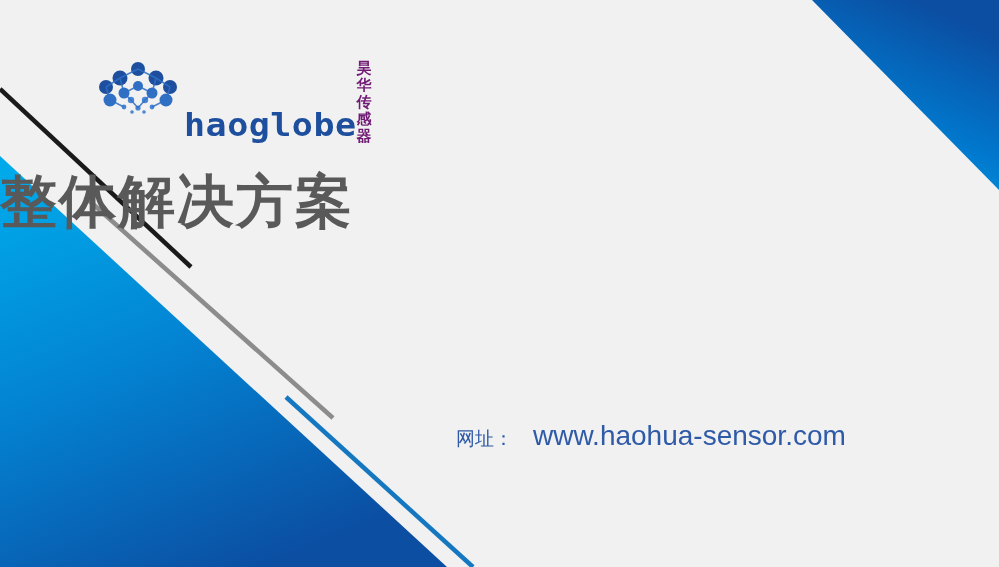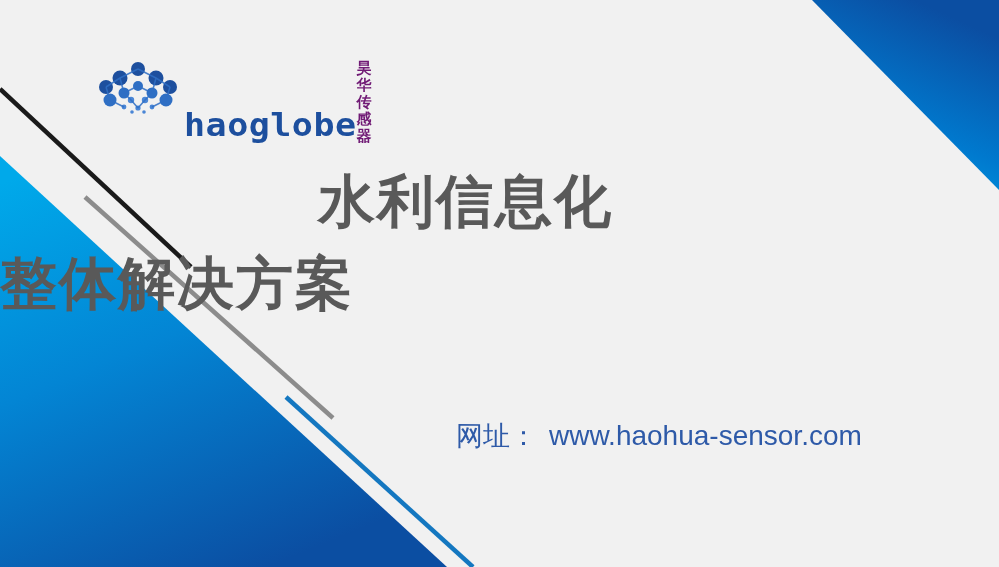--- a/index.html
+++ b/index.html
@@ -89,28 +89,28 @@
     position: absolute;
     left: 456px;
     top: 418px;
     display: flex;
     align-items: baseline;
     color: #2e5aa8;
     white-space: nowrap;
   }
   .url-label {
     font-family: Liberation Sans, sans-serif;
-    font-size: 27px;
+    font-size: 19px;
     line-height: 36px;
     letter-spacing: 0px;
   }
   .url-value {
     font-size: 28px;
     line-height: 36px;
-    margin-left: 12px;
+    margin-left: 20px;
     letter-spacing: 0px;
   }
 </style>
 </head>
 <body>
 
 <div id="slide">
 
   <svg id="bg-svg" viewBox="0 0 999 567" preserveAspectRatio="none" aria-hidden="true">
     <defs>
@@ -171,21 +171,20 @@
                  M33 38 L40 46 M47 38 L40 46 M12 38 L26 45 M68 38 L54 45"></path>
       </g>
     </svg>
     <div class="logo-text-wrap">
       <div class="logo-word">haoglobe</div>
       <div class="logo-sub">昊华传感器</div>
     </div>
   </div>
 
   <div class="title-block">
-    <div class="title-line title-line-1">水利信息化</div>
     <div class="title-line title-line-2">整体解决方案</div>
   </div>
 
   <div class="url-block">
     <span class="url-label">网址：</span>
     <span class="url-value">www.haohua-sensor.com</span>
   </div>
 
 </div>
 

